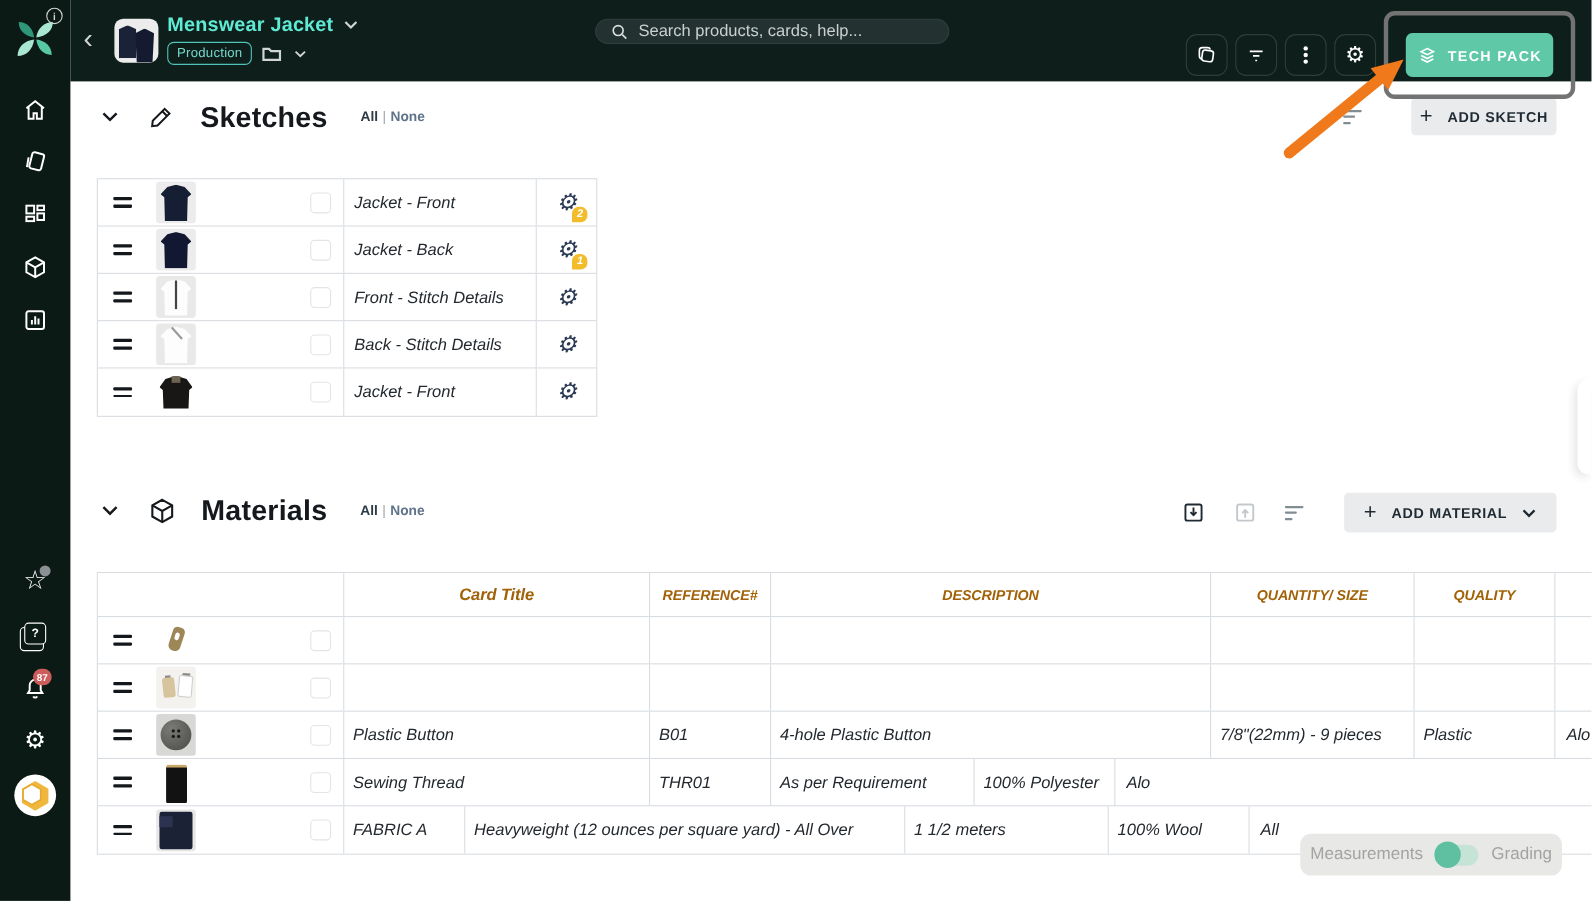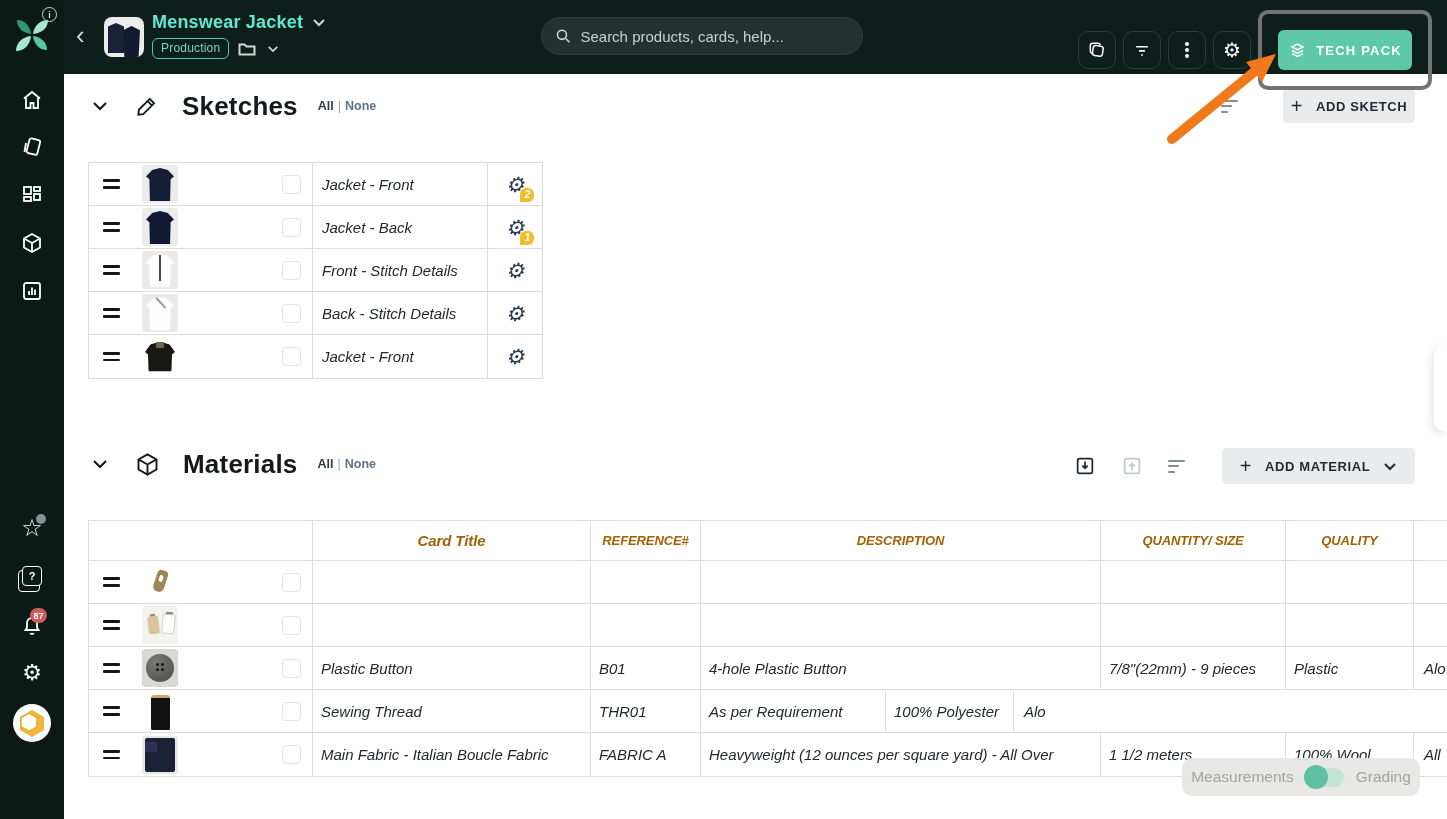--- a/index.html
+++ b/index.html
@@ -26,39 +26,39 @@
   .back-btn { position:absolute; left:12px; top:22px; color:#cfd6d4; font-size:26px; line-height:26px; cursor:pointer; }
   .product-thumb { position:absolute; left:40px; top:17px; width:40px; height:40px; border-radius:8px; background:#ececec; overflow:hidden; }
   .product-thumb::before { content:""; position:absolute; left:4px; top:6px; width:16px; height:30px; background:#1a2238; clip-path:polygon(50% 0,100% 12%,100% 100%,0 100%,0 12%); }
   .product-thumb::after { content:""; position:absolute; left:19px; top:9px; width:17px; height:31px; background:#141b30; clip-path:polygon(50% 0,100% 14%,92% 100%,8% 100%,0 14%); }
   .title-group { position:absolute; left:88px; top:12px; }
   .title-row { display:flex; align-items:center; gap:9px; }
   .product-title { color:#5eead4; font-size:18px; font-weight:600; letter-spacing:.2px; }
   .badge-row { display:flex; align-items:center; gap:9px; margin-top:5px; }
   .status-badge { border:1.5px solid #4fc3b8; color:#74d7cc; font-size:12px; padding:2px 8px 3px; border-radius:6px; letter-spacing:.2px; }
   .chev-svg { stroke:#cfd6d4; stroke-width:2; fill:none; }
-  .search-pill { position:absolute; left:477px; top:17px; width:322px; height:38px; background:#233130; border:1px solid #30403d; border-radius:19px; display:flex; align-items:center; padding:0 13px; gap:9px; }
+  .search-pill { position:absolute; left:477px; top:17px; width:322px; height:23px; background:#233130; border:1px solid #30403d; border-radius:19px; display:flex; align-items:center; padding:0 13px; gap:9px; }
   .search-pill input { background:transparent; border:none; outline:none; color:#e3e9e7; font-size:15px; width:100%; font-family:"Liberation Sans", sans-serif; }
   .search-pill input::placeholder { color:#c9d1cf; opacity:1; }
   .top-right { position:absolute; right:15px; top:10px; display:flex; align-items:center; gap:7px; }
   .icon-btn { width:38px; height:38px; border:1px solid #2f3d3a; border-radius:10px; display:flex; align-items:center; justify-content:center; color:#fff; cursor:pointer; }
   .kebab-dot { width:4px; height:4px; border-radius:50%; background:#fff; box-shadow:0 -6px 0 #fff, 0 6px 0 #fff; }
   .gear-white { font-size:20px; color:#fff; line-height:20px; }
   .hl-box { border:4px solid #737373; border-radius:10px; padding:16px; }
   .tp-btn { width:134px; height:40px; background:#5fc9a7; border-radius:6px; color:#fff; display:flex; align-items:center; justify-content:center; gap:9px; font-size:13px; font-weight:600; letter-spacing:1.2px; cursor:pointer; }
 
   
   .content { position:absolute; left:64px; top:74px; width:1383px; height:745px; background:#fff; overflow:hidden; }
 
   .section-head { position:absolute; left:20px; display:flex; align-items:center; height:36px; }
   .sketch-head { top:14px; } .material-head { top:372px; }
   .sec-chev { margin:0 26px 0 8px; }
   .sec-icon { margin-right:22px; display:flex; }
   .sec-title { font-size:26px; font-weight:600; color:#15191d; letter-spacing:.2px; }
-  .filters { margin-left:20px; font-size:12.5px; }
+  .filters { margin-left:30px; font-size:12.5px; }
   .f-all { font-weight:bold; color:#2e3a44; } .f-div { color:#9aa5ae; margin:0 4px; } .f-none { color:#5f7388; font-weight:600; cursor:pointer; }
 
   .sort-icon { display:flex; flex-direction:column; gap:3.5px; cursor:pointer; }
   .sort-icon span { height:2px; background:#828c93; border-radius:1px; display:block; }
   .sort-icon span:nth-child(1){width:17px;} .sort-icon span:nth-child(2){width:11px;} .sort-icon span:nth-child(3){width:7px;}
 
   .sketch-tools { position:absolute; right:32px; top:15px; display:flex; align-items:center; gap:45px; }
   .mat-tools { position:absolute; right:32px; top:374px; display:flex; align-items:center; gap:25px; }
   .gray-btn { background:#e9ebec; border-radius:4px; display:flex; align-items:center; justify-content:center; gap:13px; font-size:13px; font-weight:600; letter-spacing:.6px; color:#1f2a33; cursor:pointer; }
   .add-sketch-btn { width:132px; height:34px; }
@@ -499,21 +499,20 @@
 
     <div class="trow">
       <div class="cell c-handle">
           <span class="drag-handle">
             <span></span>
             <span></span>
           </span>
           <span class="thumb" data-thumb="fabric"></span>
           <span class="cb"></span>
         </div>
-      <div class="cell mc-title">Main Fabric - Italian Boucle Fabric</div>
       <div class="cell mc-ref">FABRIC A</div>
       <div class="cell mc-desc">Heavyweight (12 ounces per square yard) - All Over</div>
       <div class="cell mc-qty">1 1/2 meters</div>
       <div class="cell mc-qual">100% Wool</div>
       <div class="cell mc-extra">All</div>
     </div>
   </div>
 
   <span class="edge-tab"></span>
 

